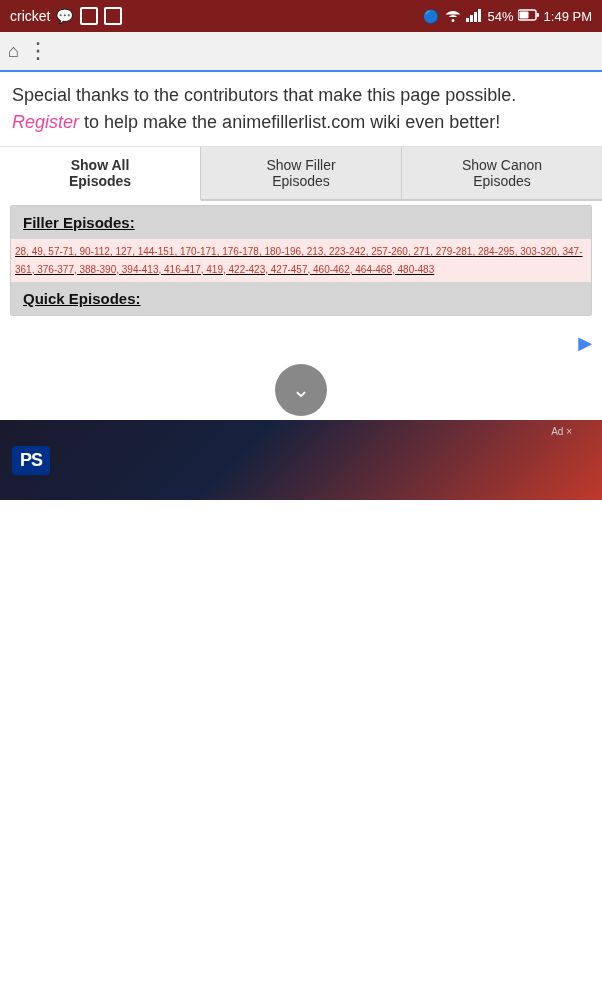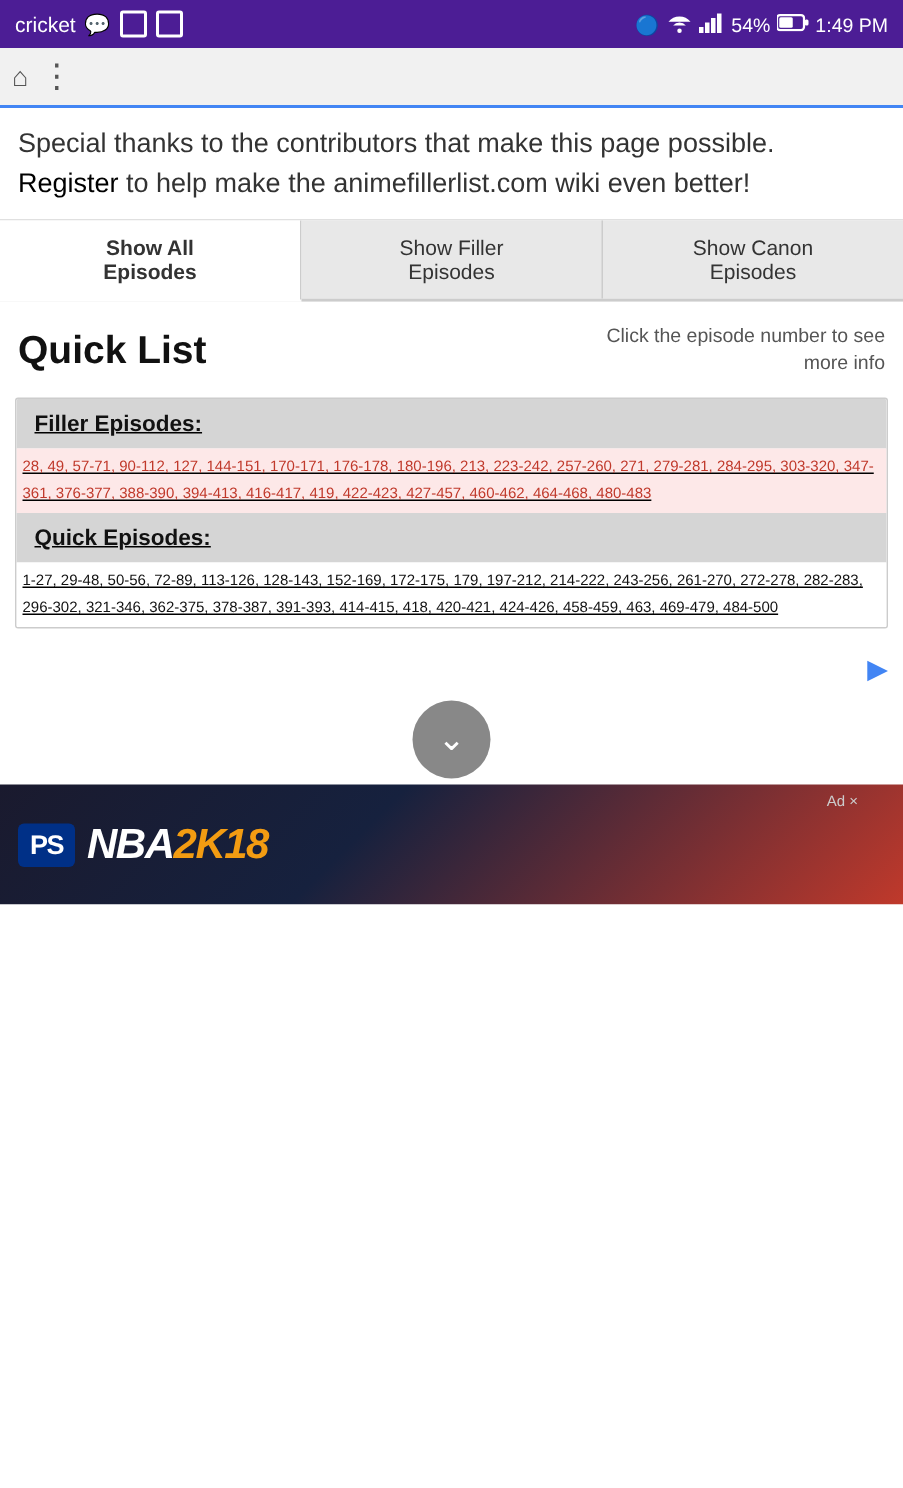--- a/index.html
+++ b/index.html
@@ -6,21 +6,21 @@
     * { margin: 0; padding: 0; box-sizing: border-box; }
     body {
       width: 602px;
       font-family: Arial, sans-serif;
       background: #fff;
       font-size: 15px;
     }
 
     
     .status-bar {
-      background: #4c1d95;
+      background: #7f1d1d;
       color: #fff;
       display: flex;
       align-items: center;
       justify-content: space-between;
       padding: 4px 10px;
       height: 32px;
       font-size: 14px;
       font-weight: 500;
     }
     .status-left {
@@ -87,22 +87,23 @@
 
     
     .info-bar {
       padding: 10px 12px;
       font-size: 18px;
       color: #333;
       line-height: 1.5;
       border-bottom: 1px solid #e0e0e0;
     }
     .info-bar a {
-      color: #000000;
+      color: #ec4899;
       text-decoration: none;
+      font-style: italic;
     }
 
     
     .tabs-container {
       display: flex;
       border-bottom: 2px solid #ccc;
       background: #f0f0f0;
     }
     .tab {
       flex: 1;
@@ -315,48 +316,40 @@
       <span>Show All<br>Episodes</span>
     </div>
     <div class="tab">
       <span>Show Filler<br>Episodes</span>
     </div>
     <div class="tab">
       <span>Show Canon<br>Episodes</span>
     </div>
   </div>
 
-  <div class="quick-list-header">
-    <div class="quick-list-title">Quick List</div>
-    <div class="quick-list-hint">Click the episode number to see more info</div>
-  </div>
 
   <div class="episode-table">
 
     <div class="episode-section-header">Filler Episodes:</div>
     <div class="episode-list filler">28, 49, 57-71, 90-112, 127, 144-151, 170-171, 176-178, 180-196, 213, 223-242, 257-260, 271, 279-281, 284-295, 303-320, 347-361, 376-377, 388-390, 394-413, 416-417, 419, 422-423, 427-457, 460-462, 464-468, 480-483</div>
 
     <div class="episode-section-header">Quick Episodes:</div>
-    <div class="episode-list canon">1-27, 29-48, 50-56, 72-89, 113-126, 128-143, 152-169, 172-175, 179, 197-212, 214-222, 243-256, 261-270, 272-278, 282-283, 296-302, 321-346, 362-375, 378-387, 391-393, 414-415, 418, 420-421, 424-426, 458-459, 463, 469-479, 484-500</div>
 
   </div>
 
   <div class="ad-area">
     <span class="ad-arrow">▶</span>
   </div>
 
   <div class="scroll-down-btn">
     <div class="scroll-circle">
       <span>⌄</span>
     </div>
   </div>
 
 </div>
 
 <div class="nba-banner">
   <div class="nba-left">
     <div class="ps-logo">PS</div>
-    <div class="nba-title">
-      NBA<span>2K18</span>
-    </div>
   </div>
   <div class="banner-ad-label">Ad ×</div>
 </div>
 
 </body></html>

